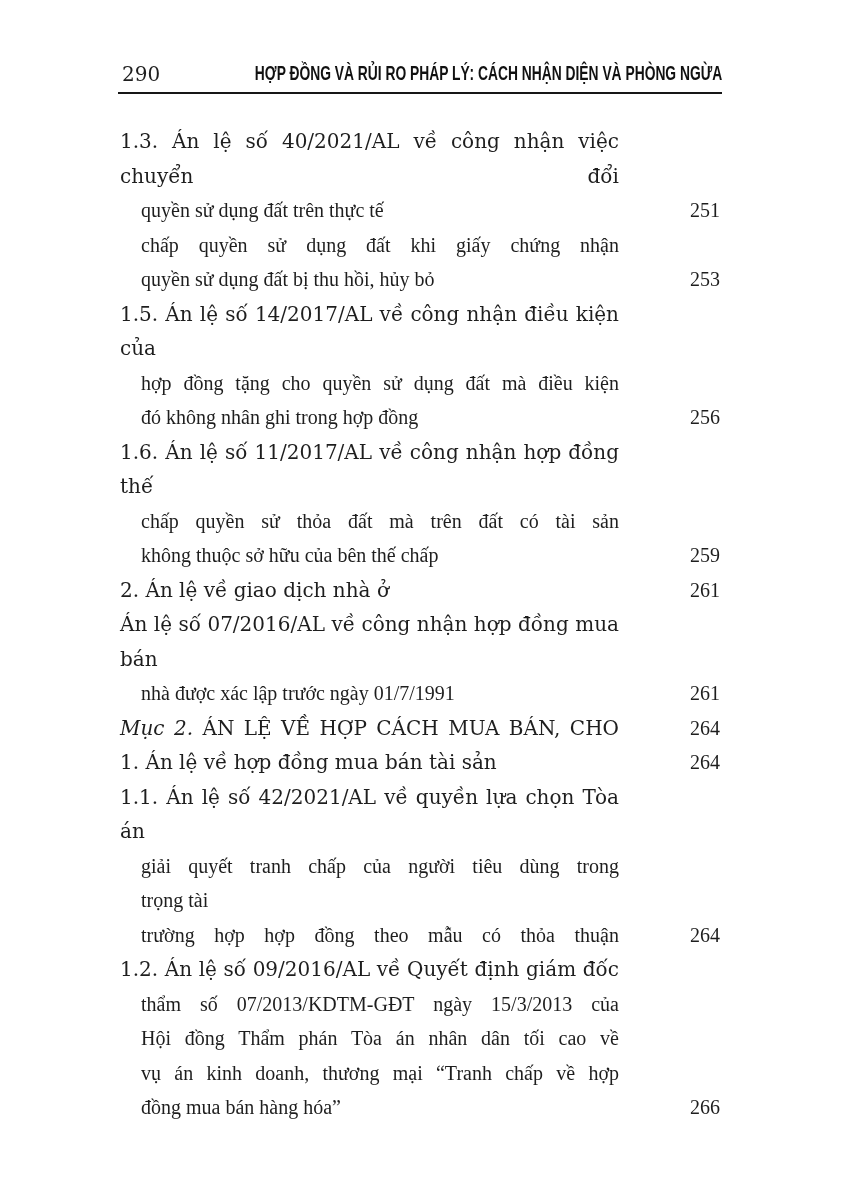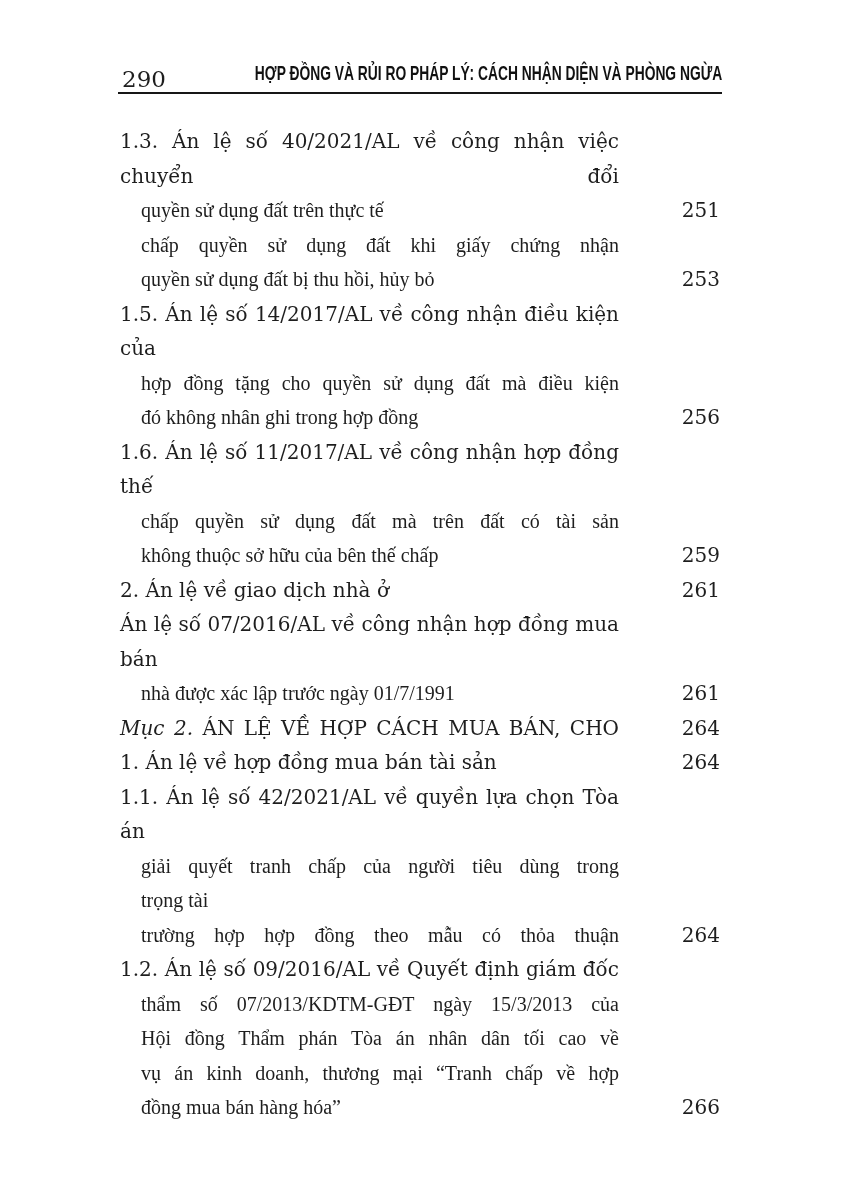--- a/index.html
+++ b/index.html
@@ -11,22 +11,22 @@
     position: relative;
     overflow: hidden;
   }
   .page { position: absolute; inset: 0; background: #ffffff; }
 
   
   .header {
     position: absolute; left: 120px; top: 55px; width: 602px; height: 36px;
   }
   .folio {
-    position: absolute; left: 2px; bottom: 0;
-    font-size: 23px; line-height: 1; text-align: center;
+    position: absolute; left: 2px; bottom: 7px;
+    font-size: 20px; line-height: 1; text-align: center;
   }
   .running-title {
     position: absolute; right: 0; bottom: 8px;
     font-family: "Liberation Sans", sans-serif;
     font-weight: 700;
     font-size: 21px; line-height: 1;
     white-space: nowrap;
     display: inline-block;
     color: #111;
     transform-origin: 100% 100%;
@@ -44,20 +44,21 @@
   .entry { position: relative; }
   .line { margin-right: 101px; }           
   .line.cont { margin-left: 21px; font-family: Liberation Serif, serif; }       
   .line.fill {                            
     text-align: justify;
     text-align-last: justify;
   }
   .entry .page-num {
     position: absolute; right: 0; bottom: 0;
     line-height: 34.5px;
+    font-family: Liberation Serif, serif;
   }
   .entry.section .prefix { font-style: italic; }
 </style>
 </head>
 <body>
 
 <div class="page">
   <div class="header">
     <span class="folio">290</span>
     <span class="running-title" style="transform: scaleX(0.658);">HỢP ĐỒNG VÀ RỦI RO PHÁP LÝ: CÁCH NHẬN DIỆN VÀ PHÒNG NGỪA</span>
@@ -76,21 +77,21 @@
         <span class="page-num">253</span>
       </div>
       <div class="entry">
         <div class="line fill">1.5. Án lệ số 14/2017/AL về công nhận điều kiện của</div>
         <div class="line cont fill">hợp đồng tặng cho quyền sử dụng đất mà điều kiện</div>
         <div class="line cont">đó không nhân ghi trong hợp đồng</div>
         <span class="page-num">256</span>
       </div>
       <div class="entry">
         <div class="line fill">1.6. Án lệ số 11/2017/AL về công nhận hợp đồng thế</div>
-        <div class="line cont fill">chấp quyền sử dụng đất mà trên đất có tài sản</div>
+        <div class="line cont fill">chấp quyền sử thỏa đất mà trên đất có tài sản</div>
         <div class="line cont">không thuộc sở hữu của bên thế chấp</div>
         <span class="page-num">259</span>
       </div>
       <div class="entry">
         <div class="line">2. Án lệ về giao dịch nhà ở</div>
         <span class="page-num">261</span>
       </div>
       <div class="entry">
         <div class="line fill">Án lệ số 07/2016/AL về công nhận hợp đồng mua bán</div>
         <div class="line cont">nhà được xác lập trước ngày 01/7/1991</div>

